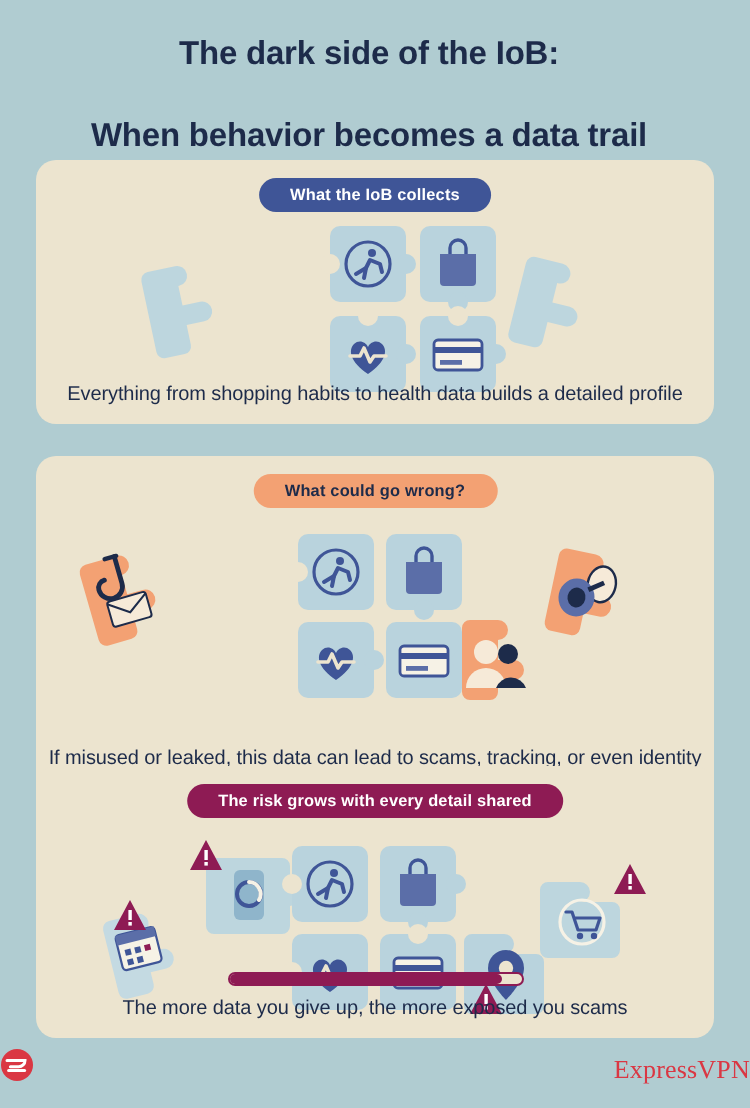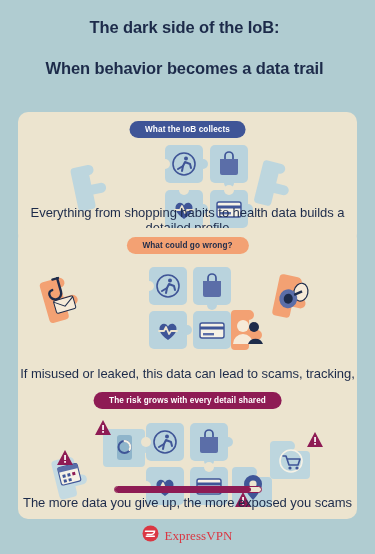--- a/index.html
+++ b/index.html
@@ -24,56 +24,56 @@
   }
   .title .l2 { display: block; margin-top: 20px; }
 
   
   .panel {
     position: absolute;
     left: 18px; width: 339px;
     background: #ece4cf;
     border-radius: 10px;
   }
-  #panel-1 { top: 80px;  height: 132px; margin-top: 32px; }
+  #panel-1 { top: 80px;  height: 132px; }
   #panel-2 { top: 228px; height: 177px; }
   #panel-3 { top: 383px; height: 136px; }
 
   .badge {
     position: absolute; top: 9px; left: 50%;
     transform: translateX(-50%);
     border-radius: 20px;
     font-size: 8.2px; font-weight: bold;
     padding: 4px 16px;
     white-space: nowrap;
     letter-spacing: 0.1px;
   }
   .badge-navy   { background: #3f5597; color: #ffffff; }
   .badge-orange { background: #f3a173; color: #1d2b4a; }
   .badge-maroon { background: #8e1b54; color: #ffffff; }
 
   .caption {
     position: absolute; left: 0; right: 0; bottom: 9px;
     text-align: center;
     color: #1d2b4a;
-    font-size: 13px;
+    font-size: 10px;
     font-weight: 500;
     letter-spacing: -0.05px;
   }
 
   .stage { position: absolute; left: 0; top: 24px; right: 0; bottom: 24px; }
 
   
   .piece { position: absolute; }
   .piece svg { display: block; overflow: visible; }
 
   .warn { position: absolute; }
   .logo-wrap {
     position: absolute; left: 0; right: 0; bottom: 8px;
-    display: flex; align-items: center; justify-content: center; gap: 5px;
+    display: flex; align-items: center; justify-content: space-between; gap: 5px;
   }
   .logo-text {
     color: #da3743;
     font-family: "Liberation Serif", serif;
     font-size: 13px;
     letter-spacing: 0.1px;
   }
 
   .bar-track {
     position: absolute; left: 96px; bottom: 26px;

